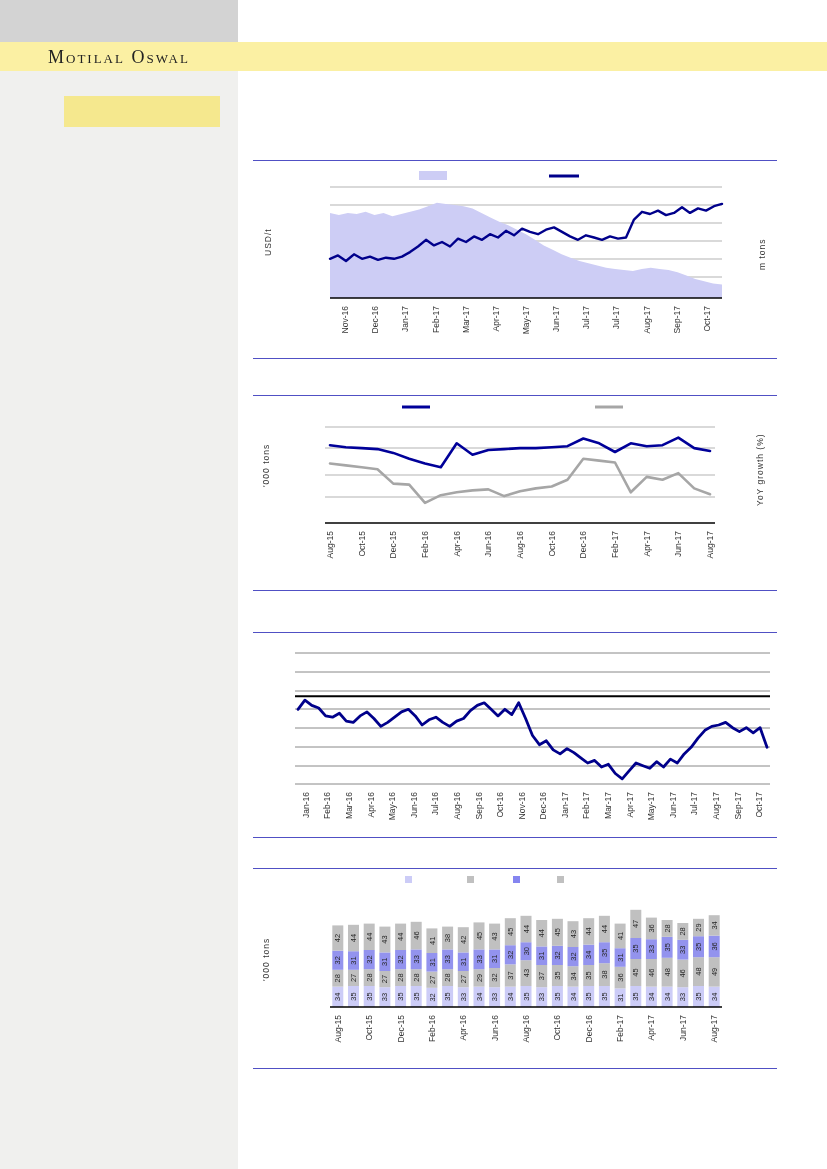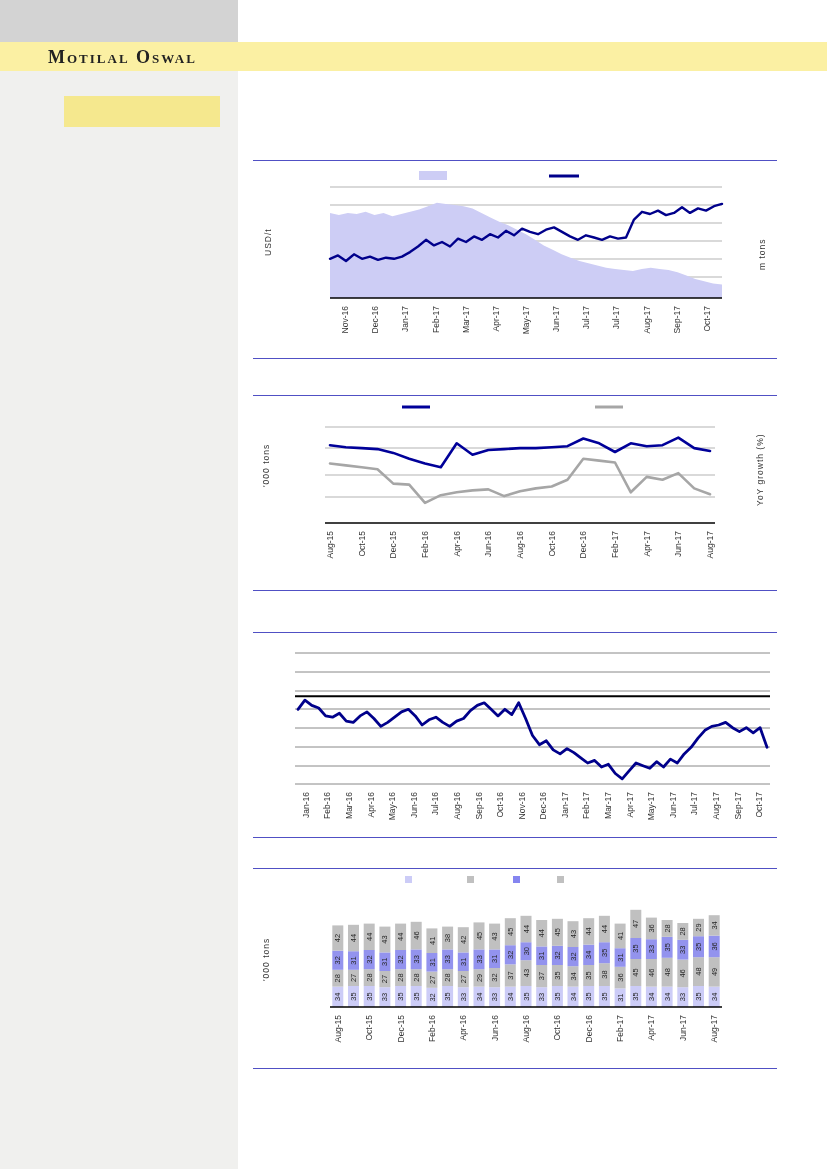--- a/index.html
+++ b/index.html
@@ -3,21 +3,21 @@
 <meta charset="utf-8">
 <title>Report Page</title>
 <style>
   html,body{margin:0;padding:0;background:#fff;}
   .page{position:relative;width:827px;height:1169px;background:#ffffff;overflow:hidden;
         font-family:"Liberation Sans", sans-serif;}
   .sidebar{position:absolute;left:0;top:0;width:238px;height:1169px;background:#F0F0EE;}
   .top-block{position:absolute;left:0;top:0;width:238px;height:42px;background:#D3D3D3;}
   .band{position:absolute;left:0;top:42px;width:827px;height:29px;background:#FBF0A3;}
   .brand{position:absolute;left:48px;top:47px;font-family:"Liberation Serif", serif;
-         font-variant:small-caps;font-weight:700;font-size:18px;letter-spacing:2px;color:#222;}
+         font-variant:small-caps;font-weight:400;font-size:18px;letter-spacing:2px;color:#222;}
   .hl-box{position:absolute;left:64px;top:96px;width:156px;height:31px;background:#F5E88E;}
   .sep{position:absolute;left:253px;width:524px;height:0;border-top:1.5px solid #5050C4;}
   .vlabel{position:absolute;writing-mode:vertical-rl;transform:rotate(180deg);
           font-size:8.5px;color:#333;letter-spacing:1px;white-space:nowrap;
           display:flex;align-items:center;justify-content:center;}
   svg{position:absolute;left:253px;overflow:visible;}
   svg text{font-family:"Liberation Sans", sans-serif;}
 </style>
 </head>
 <body>

